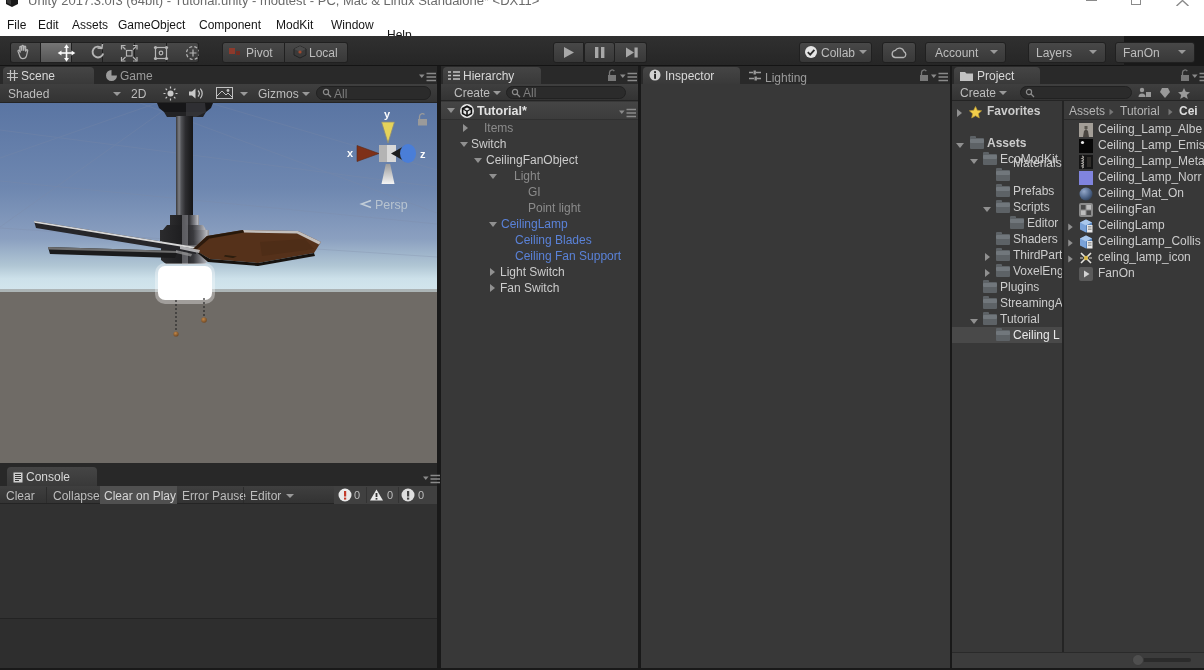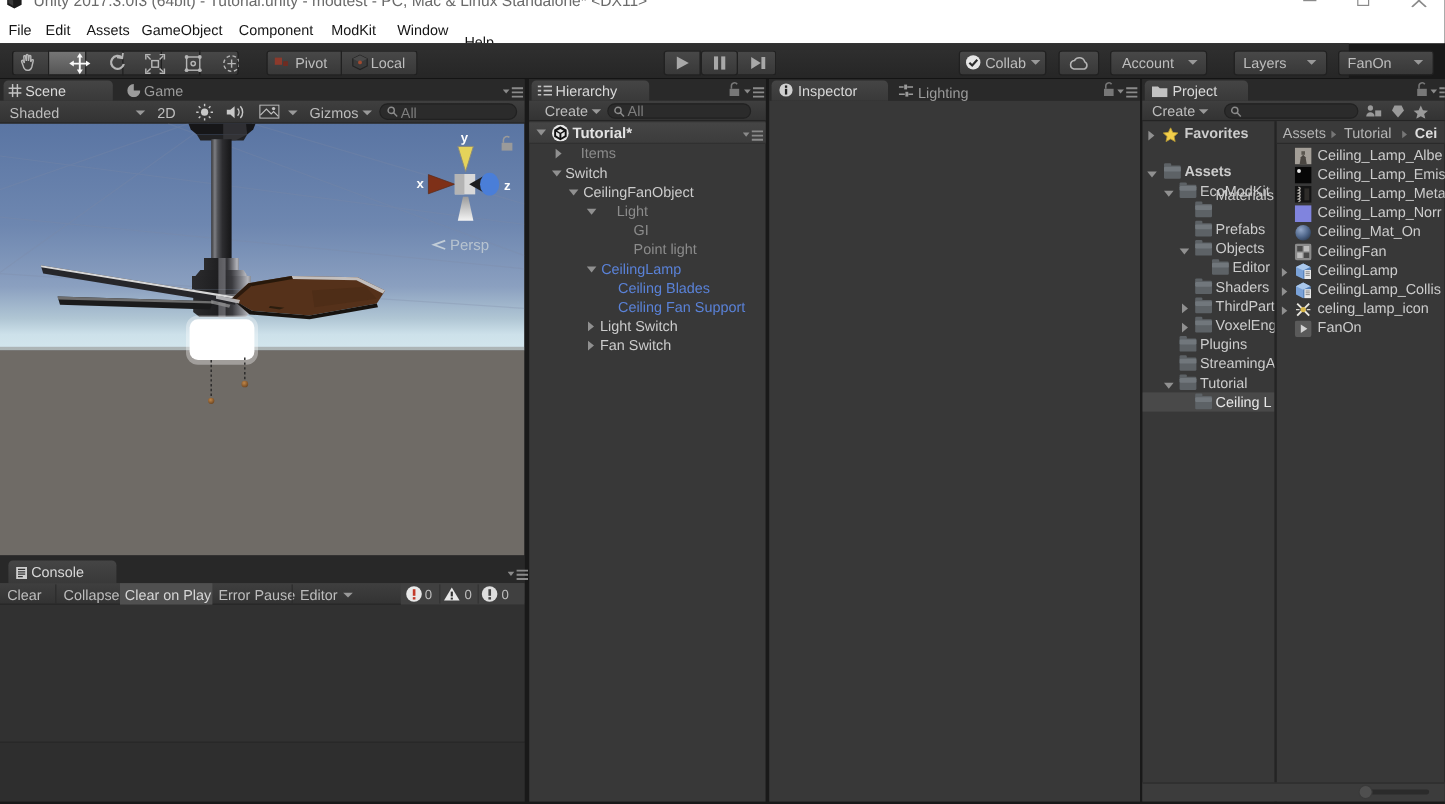--- a/index.html
+++ b/index.html
@@ -512,21 +512,21 @@
       <div class="abs row txt-n" style="left:48px; top:50px;">EcoModKit</div>
 
       <div class="folder" style="left:44px; top:69px;"></div>
       <div class="abs row txt-n" style="left:61px; top:54px;">Materials</div>
 
       <div class="folder" style="left:44px; top:85px;"></div>
       <div class="abs row txt-n" style="left:61px; top:82px;">Prefabs</div>
 
       <div class="arr d abs" style="left:31px; top:106px;"></div>
       <div class="folder" style="left:44px; top:101px;"></div>
-      <div class="abs row txt-n" style="left:61px; top:98px;">Objects</div>
+      <div class="abs row txt-n" style="left:61px; top:98px;">Scripts</div>
 
       <div class="folder" style="left:58px; top:117px;"></div>
       <div class="abs row txt-n" style="left:75px; top:114px;">Editor</div>
 
       <div class="folder" style="left:44px; top:133px;"></div>
       <div class="abs row txt-n" style="left:61px; top:130px;">Shaders</div>
 
       <div class="arr r abs" style="left:33px; top:152px;"></div>
       <div class="folder" style="left:44px; top:149px;"></div>
       <div class="abs row txt-n" style="left:61px; top:146px;">ThirdPart</div>

